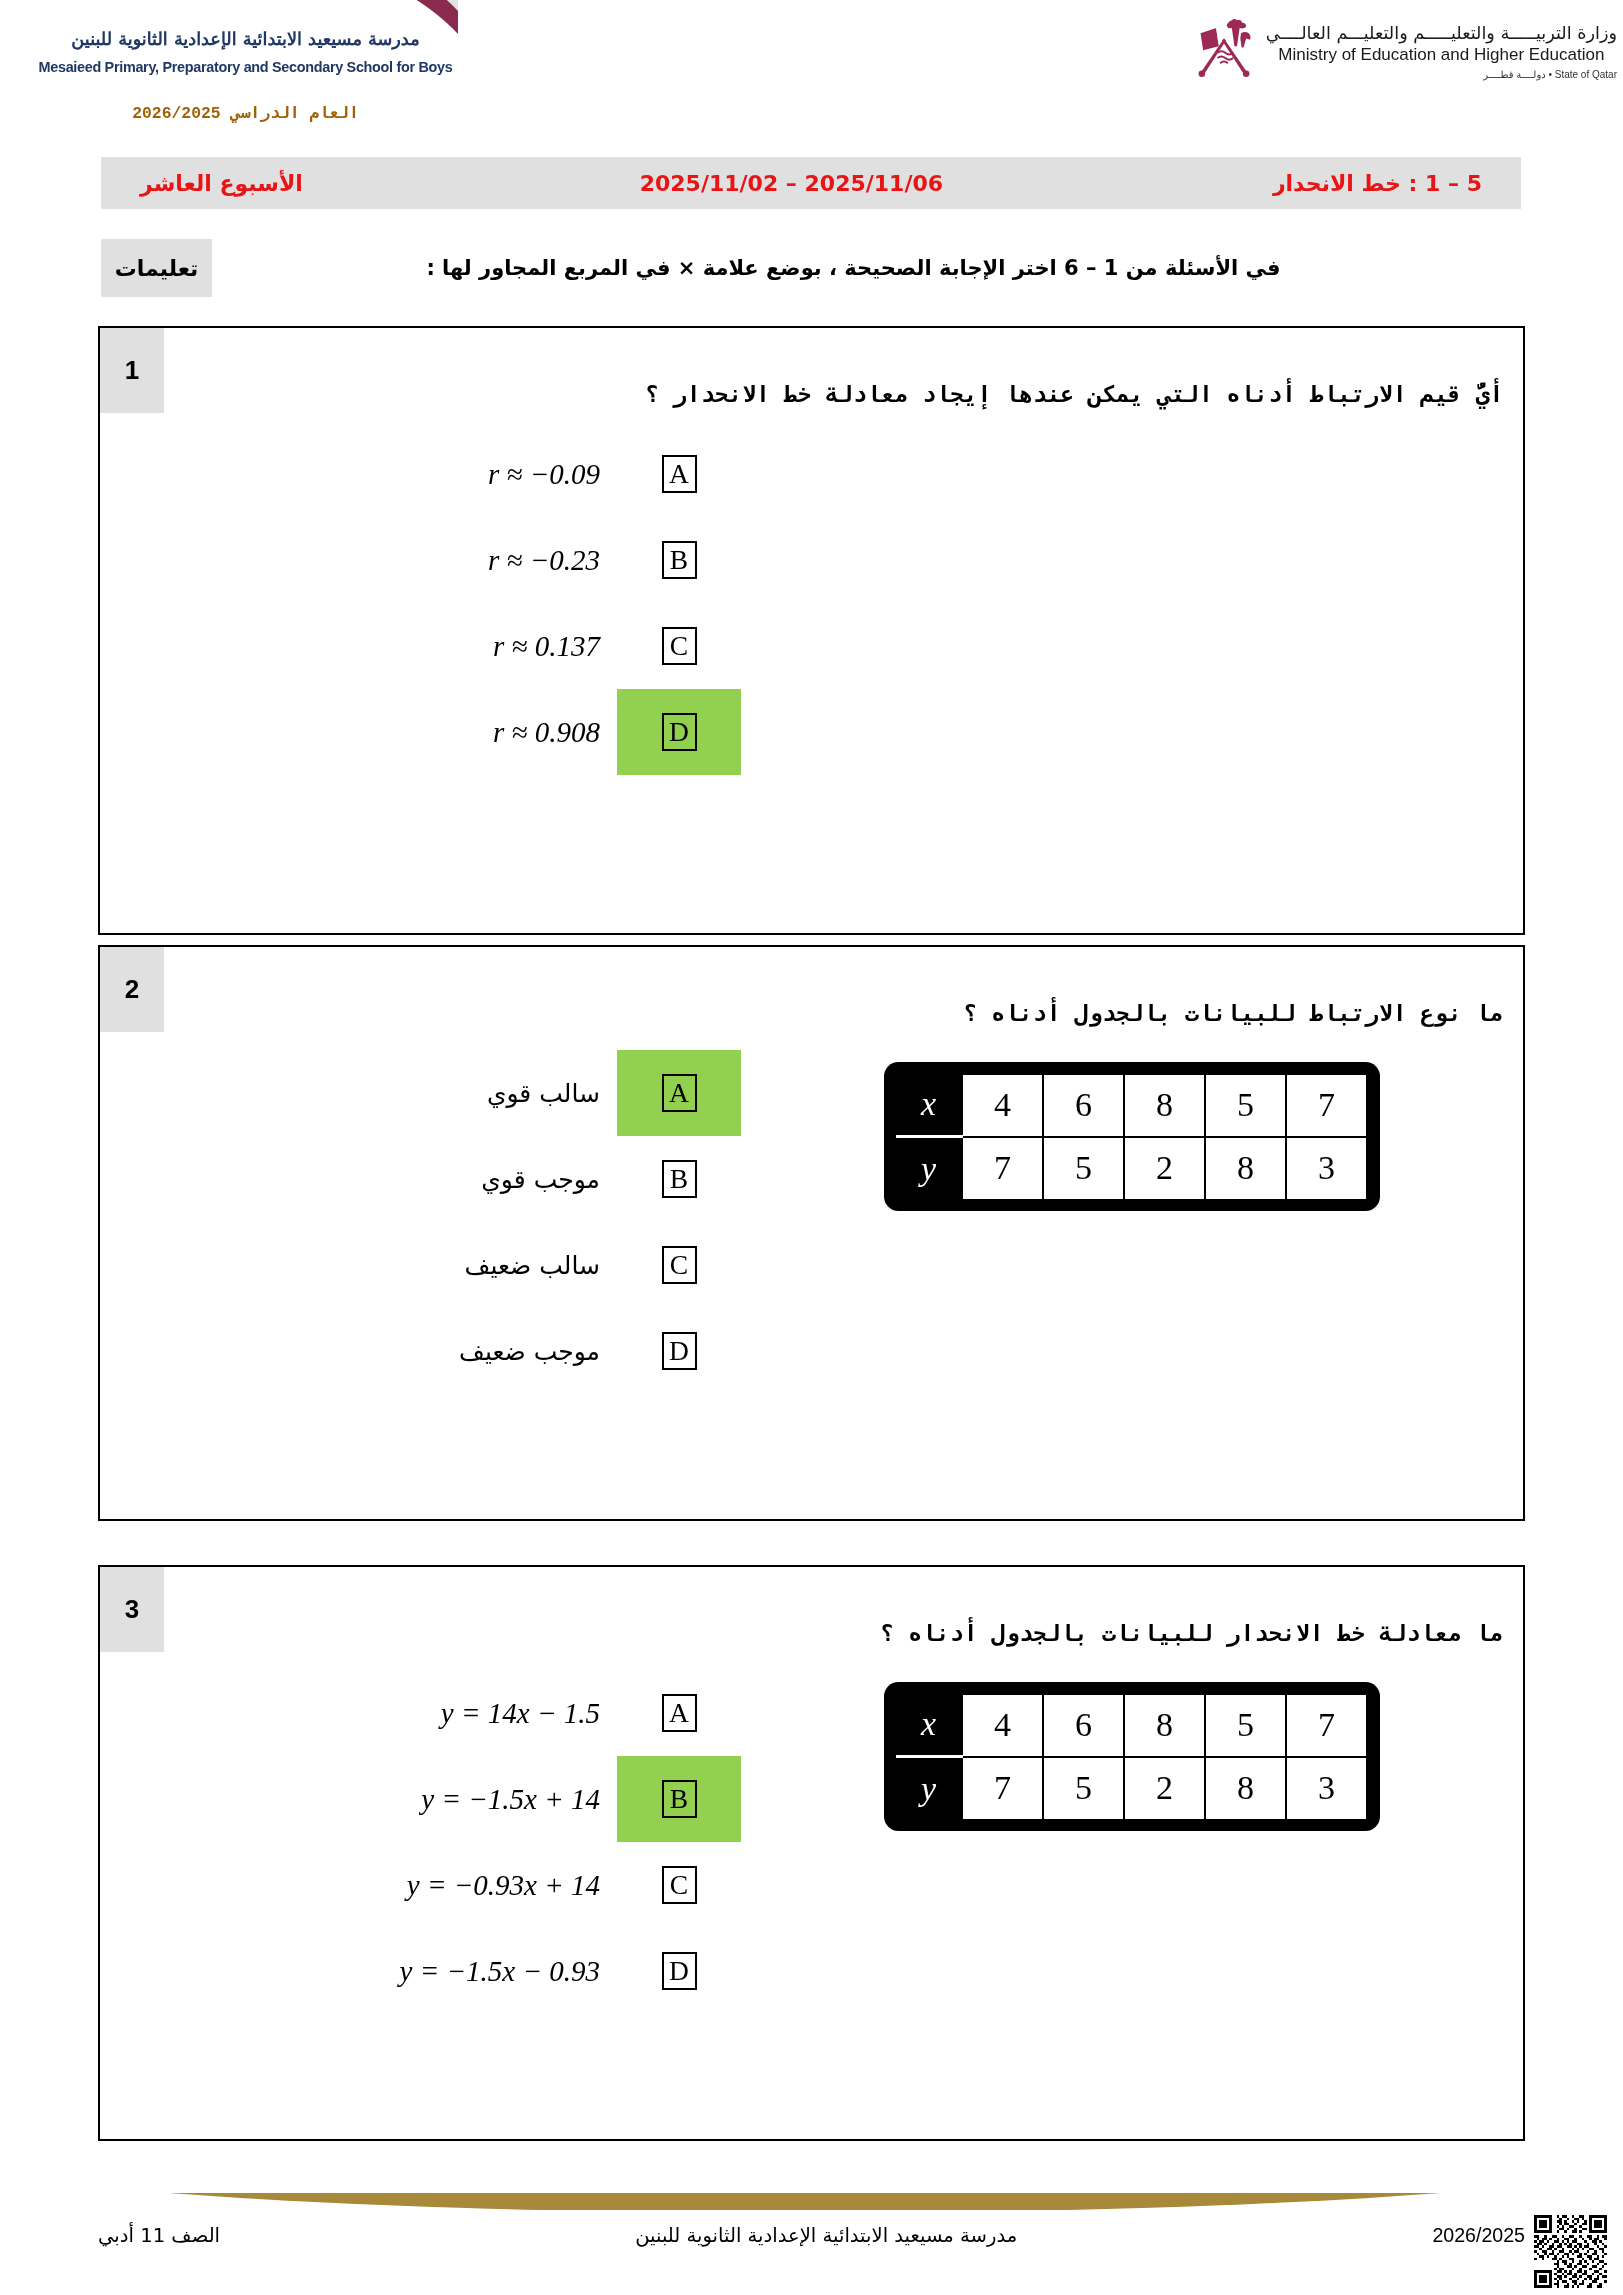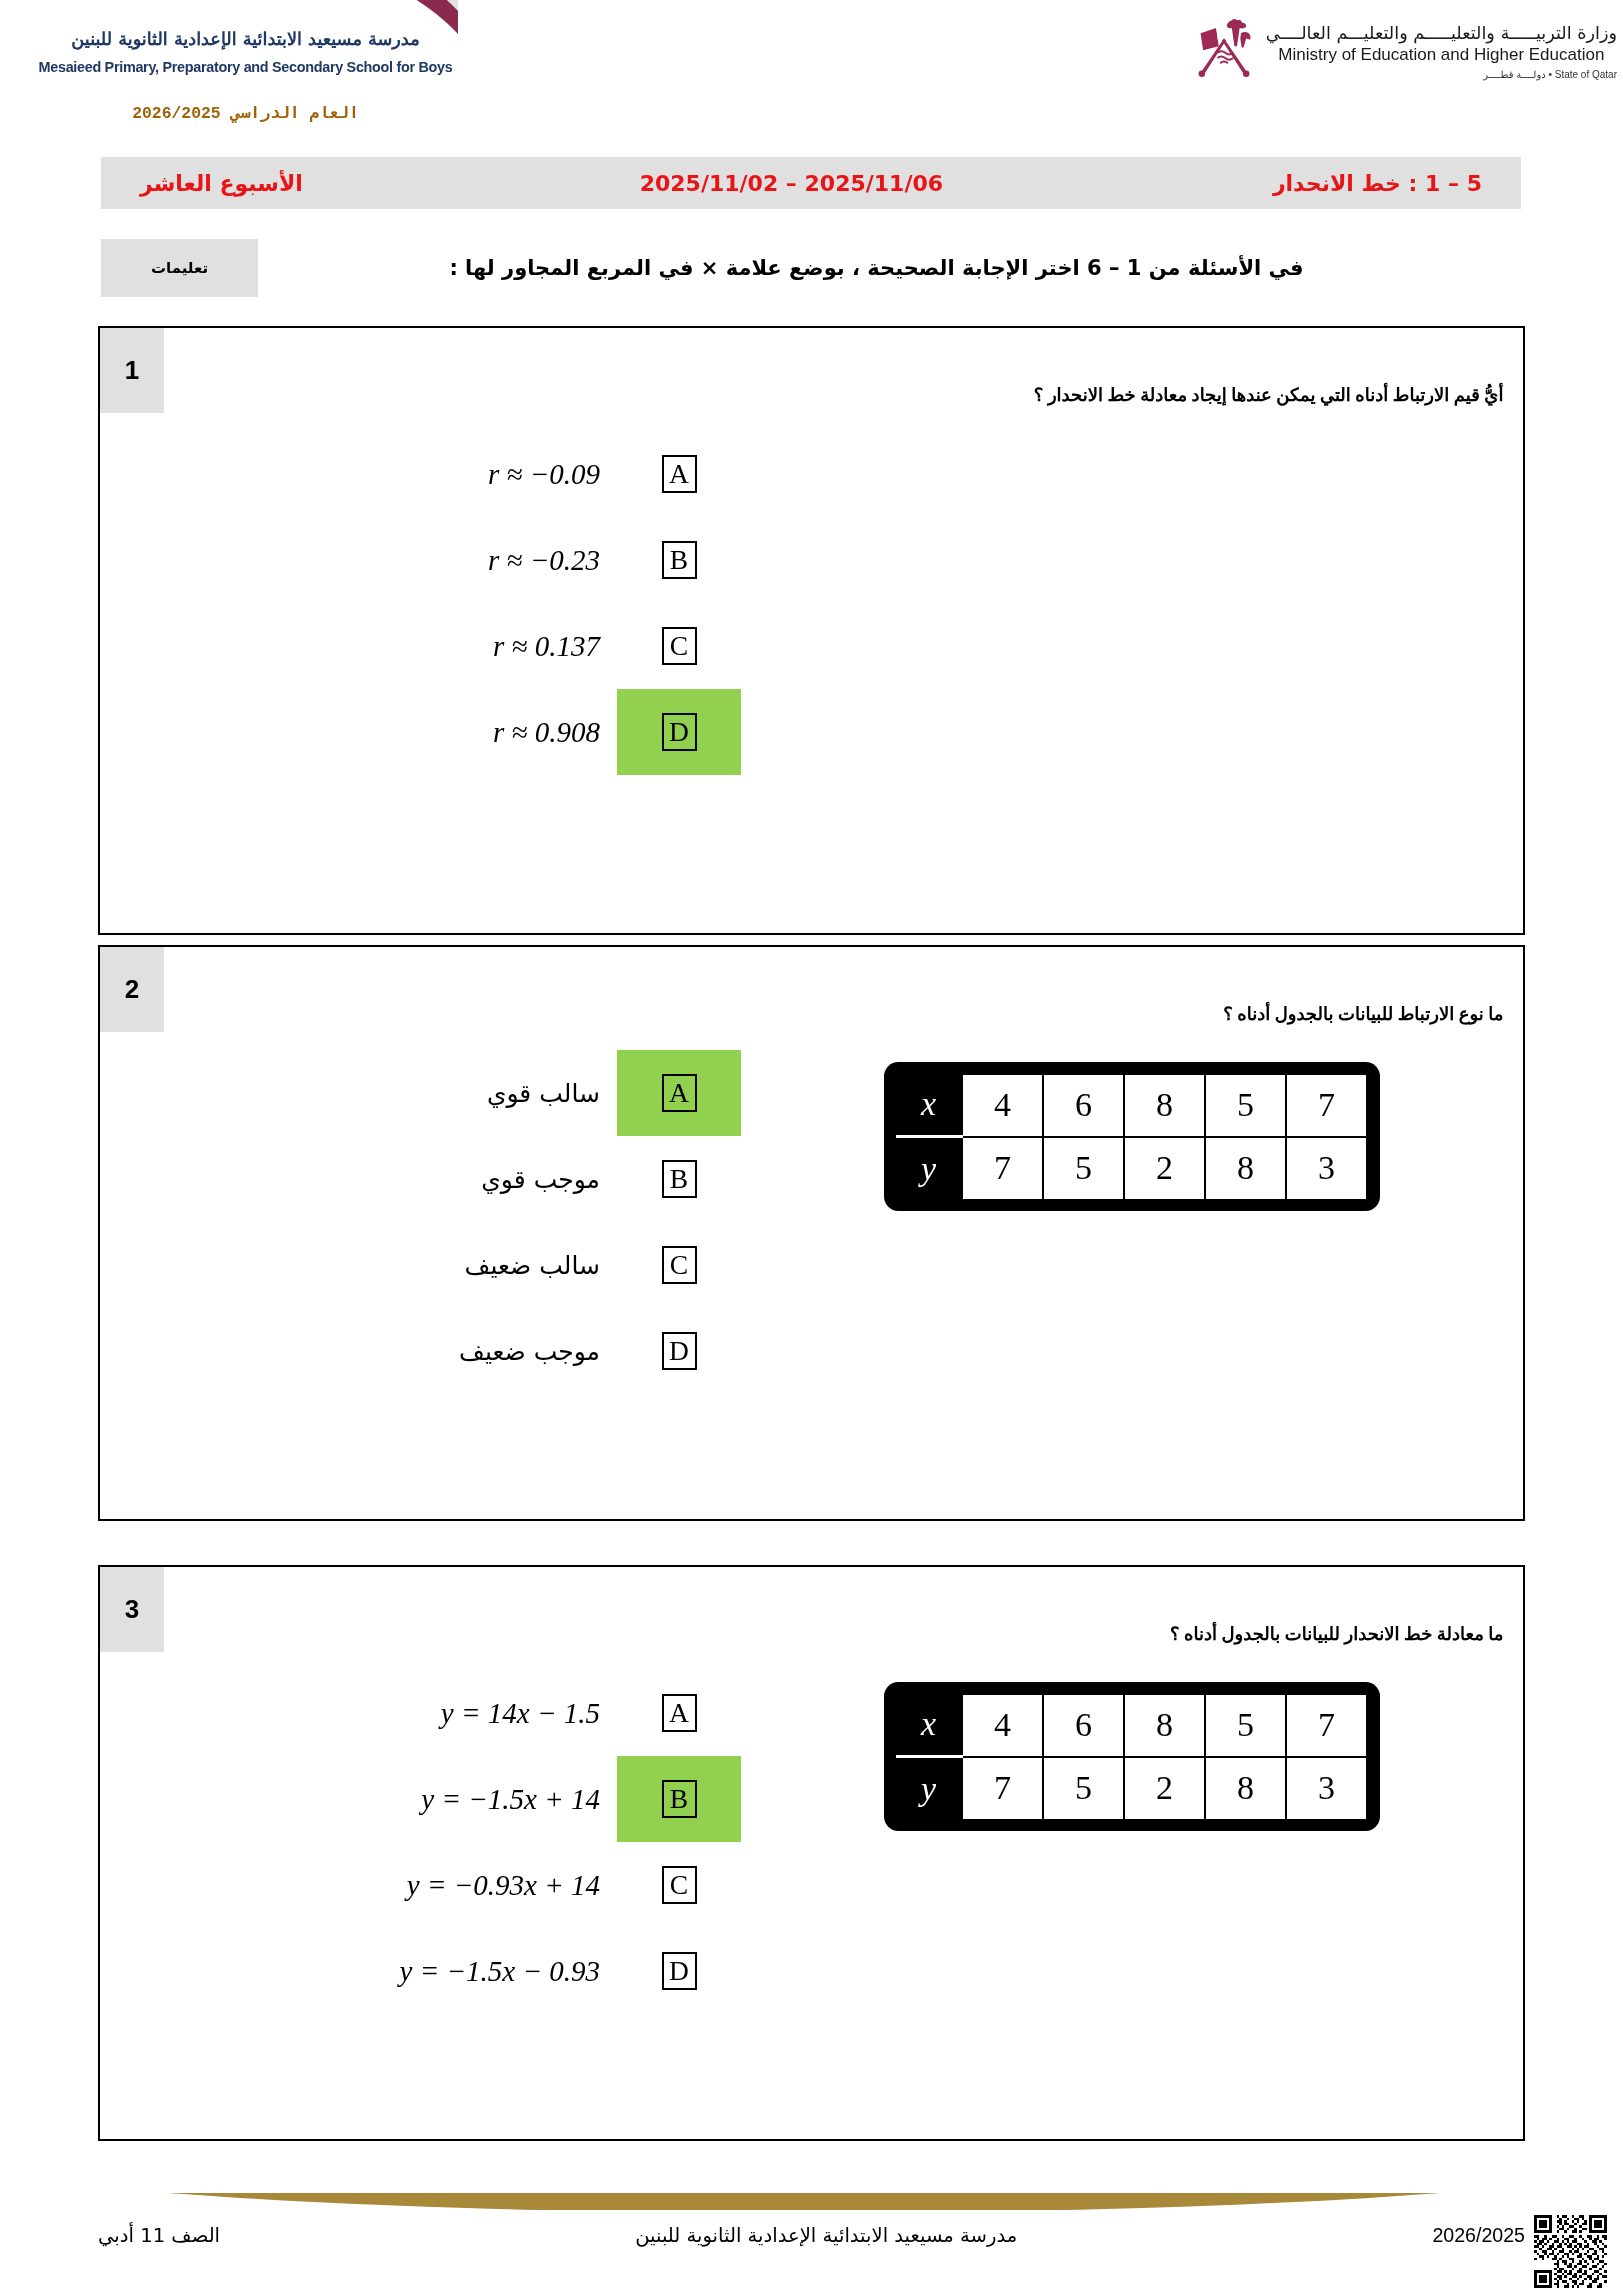--- a/index.html
+++ b/index.html
@@ -155,28 +155,28 @@
     position: absolute;
     left: 101px;
     top: 239px;
     width: 1420px;
     height: 58px;
     display: flex;
     flex-direction: row;
     align-items: stretch;
   }
   .instructions-badge {
-    width: 157px;
+    width: 111px;
     background: #e0e0e0;
     display: flex;
     align-items: center;
     justify-content: center;
     font-family: "DejaVu Sans", sans-serif;
     font-weight: bold;
-    font-size: 15px;
+    font-size: 22px;
     color: #000;
     flex: 0 0 auto;
   }
   .instructions-text {
     flex: 1 1 auto;
     display: flex;
     align-items: center;
     justify-content: center;
     font-family: "DejaVu Sans", sans-serif;
     font-weight: bold;
@@ -218,23 +218,23 @@
     font-weight: bold;
     font-size: 26px;
     color: #000;
     flex: 0 0 auto;
   }
   .q-prompt {
     flex: 1 1 auto;
     display: flex;
     align-items: center;
     justify-content: flex-start;
-    font-family: Liberation Serif, serif;
+    font-family: Liberation Mono, monospace;
     font-weight: bold;
-    font-size: 18px;
+    font-size: 23px;
     color: #000;
     padding: 0 19.6px;
     box-sizing: border-box;
     margin-top: 48px;
   }
 
   .q-body {
     position: relative;
     display: flex;
     flex-direction: row-reverse;

